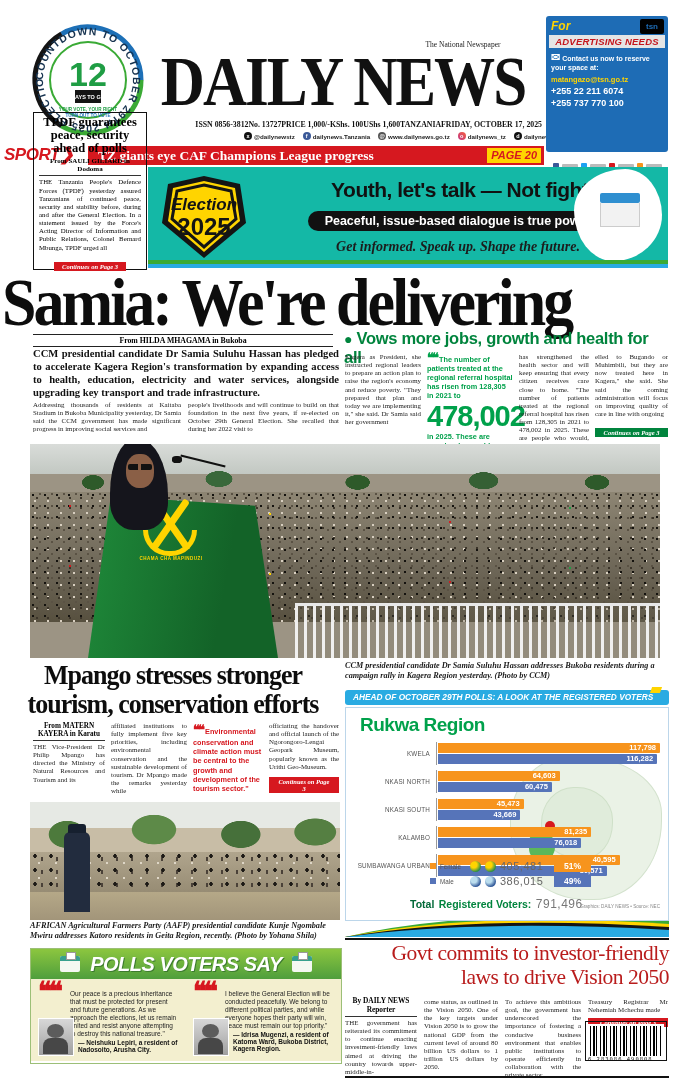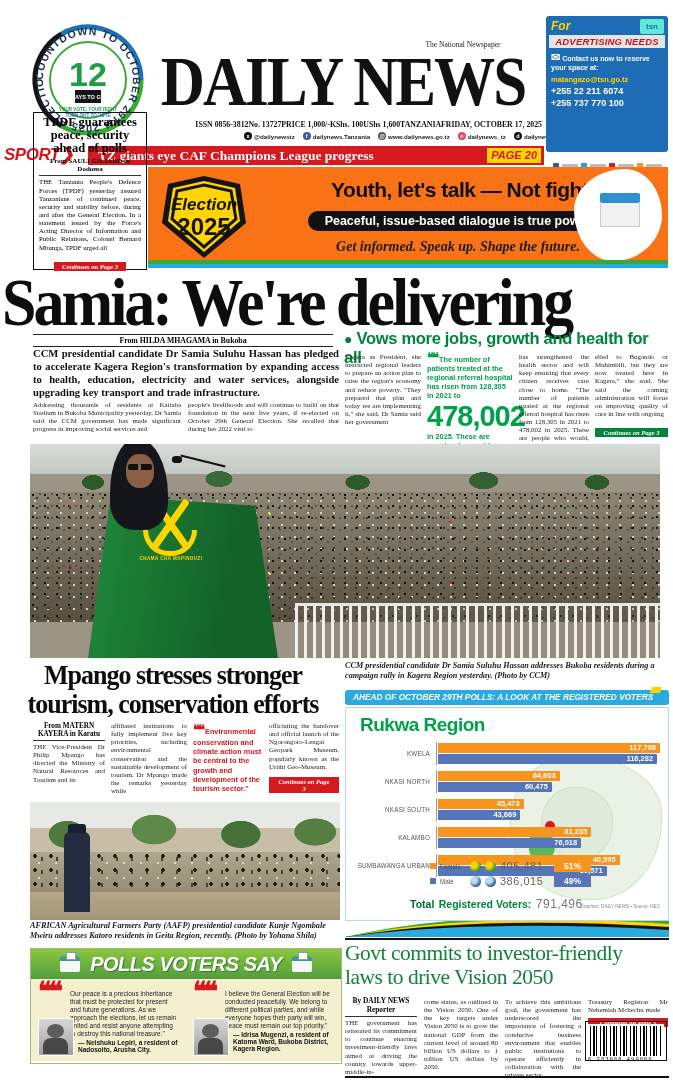--- a/index.html
+++ b/index.html
@@ -26,39 +26,39 @@
   #badge{left:28px;top:20px;width:120px;height:122px;}
   
   #adbox{left:546px;top:16px;width:122px;height:136px;background:#1e6cb5;border-radius:3px;
          color:#fff;font-family:"Liberation Sans",sans-serif;padding:3px 5px;box-sizing:border-box;}
   #adbox .for{font-style:italic;font-weight:bold;font-size:12px;color:#ffd400;}
   #adbox .adv{background:#e5e5e5;color:#c4151c;font-weight:bold;font-style:italic;font-size:9.5px;
               text-align:center;margin:2px -2px;padding:1px 0;letter-spacing:.2px;}
   #adbox .contact{font-size:7px;font-weight:bold;line-height:1.15;margin-top:3px;}
   #adbox .email{color:#ffd400;font-weight:bold;font-size:7.5px;margin-top:3px;}
   #adbox .tel{font-size:9px;font-weight:bold;line-height:1.2;margin-top:2px;}
-  #tsnlogo{position:absolute;right:4px;top:3px;width:24px;height:15px;background:#5eead4;border-radius:2px;
+  #tsnlogo{position:absolute;right:4px;top:3px;width:24px;height:15px;background:#000000;border-radius:2px;
            color:#1e6cb5;font-weight:bold;font-size:8px;text-align:center;line-height:15px;font-family:"Liberation Sans",sans-serif;}
   #minisocial{left:546px;top:155px;width:122px;height:22px;display:flex;flex-wrap:wrap;gap:3px;align-items:center;justify-content:center;}
   #minisocial b{width:16px;height:5px;background:#bbb;border-radius:1px;}
   #minisocial i{width:6px;height:6px;border-radius:1px;display:inline-block;}
   
   #sportlabel{left:4px;top:144px;font-family:"Liberation Sans",sans-serif;font-weight:bold;font-style:italic;
               font-size:17px;color:#d6181f;letter-spacing:-0.5px;}
   #sportbanner{left:88px;top:146px;width:456px;height:19px;background:#d6181f;color:#fff;
                font-weight:bold;font-size:13.5px;line-height:19px;padding-left:10px;box-sizing:border-box;}
   #pagebadge{position:absolute;right:3px;top:2px;background:#ffd400;color:#d6181f;font-weight:bold;
              font-style:italic;font-size:11px;line-height:15px;padding:0 4px;font-family:"Liberation Sans",sans-serif;}
   
   #tpdf{left:33px;top:112px;width:114px;height:158px;border:1.5px solid #111;padding:3px 5px;box-sizing:border-box;}
   #tpdf h3{margin:0;font-size:12.5px;line-height:1.05;text-align:center;}
   #tpdf .by{font-size:7px;font-weight:bold;text-align:center;margin:2px 0;border-bottom:1px solid #333;padding-bottom:2px;}
   #tpdf p{margin:2px 0 0;font-size:6.8px;line-height:1.2;}
   
-  #ebanner{left:148px;top:167px;width:520px;height:101px;background:#f97316;overflow:hidden;}
+  #ebanner{left:148px;top:167px;width:520px;height:101px;background:#14b8a6;overflow:hidden;}
   #ebanner .stripes{position:absolute;bottom:0;left:0;right:0;height:8px;}
   #eheadline{position:absolute;left:150px;top:11px;width:330px;font-family:"Liberation Sans",sans-serif;
              font-weight:bold;font-size:21px;color:#111;text-align:center;letter-spacing:-0.5px;}
   #epill{position:absolute;left:160px;top:44px;width:300px;background:#111;color:#fff;border-radius:12px;
          font-family:"Liberation Sans",sans-serif;font-weight:bold;font-size:12.5px;text-align:center;padding:3px 0;}
   #escript{position:absolute;left:130px;top:72px;width:360px;font-style:italic;font-weight:bold;
            font-size:14px;color:#1c1c1c;text-align:center;font-family:"Liberation Serif",serif;}
   #emap{position:absolute;right:6px;top:2px;width:88px;height:92px;background:#fff;
         border-radius:58% 42% 55% 45% / 45% 50% 50% 55%;}
   #eballot{position:absolute;right:28px;top:26px;width:40px;height:34px;}
@@ -199,21 +199,21 @@
   .vic.b{background:radial-gradient(circle at 35% 35%,#bde 30%,#335a9a 70%);}
   .lrow .num{font-size:11px;color:#666;width:50px;letter-spacing:.5px;}
   .badge-pct{color:#fff;font-weight:bold;font-size:8.5px;padding:1px 10px;}
   #total{position:absolute;left:64px;top:186px;font-family:"Liberation Sans",sans-serif;z-index:2;}
   #total .tl{color:#00843d;font-weight:bold;font-size:10.5px;}
   #total .tv{color:#777;font-size:12px;letter-spacing:.5px;}
   #chsrc{position:absolute;right:8px;top:196px;font-size:4.6px;color:#888;font-family:"Liberation Sans",sans-serif;z-index:2;}
   #flagcurve{left:345px;top:921px;width:324px;height:16px;overflow:hidden;}
   
   #vrule1{left:345px;top:938px;width:324px;height:2px;}
-  #vhead{left:345px;top:942px;width:324px;font-size:21.5px;line-height:1.1;text-align:left;color:#15803d;letter-spacing:-0.5px;}
+  #vhead{left:345px;top:942px;width:324px;font-size:21.5px;line-height:1.1;text-align:right;color:#b91c1c;letter-spacing:-0.5px;}
   #vrule2{left:345px;top:1076px;width:324px;height:2px;}
   .vby{font-size:7.4px;font-weight:bold;text-align:center;border-bottom:1px solid #333;padding-bottom:2px;margin-bottom:2px;}
   #barcode{position:absolute;left:0;top:26px;width:72px;height:30px;
      background:repeating-linear-gradient(90deg,#000 0 1px,#fff 1px 3px,#000 3px 5px,#fff 5px 6px,#000 6px 7px,#fff 7px 10px);
      border:2px solid #fff;outline:1px solid #111;outline-offset:2px;}
   #bcd{position:absolute;left:0;top:58px;width:76px;font-size:5.5px;letter-spacing:1px;font-family:"DejaVu Sans Mono",monospace;color:#111;}
 </style>
 </head>
 <body>
 

